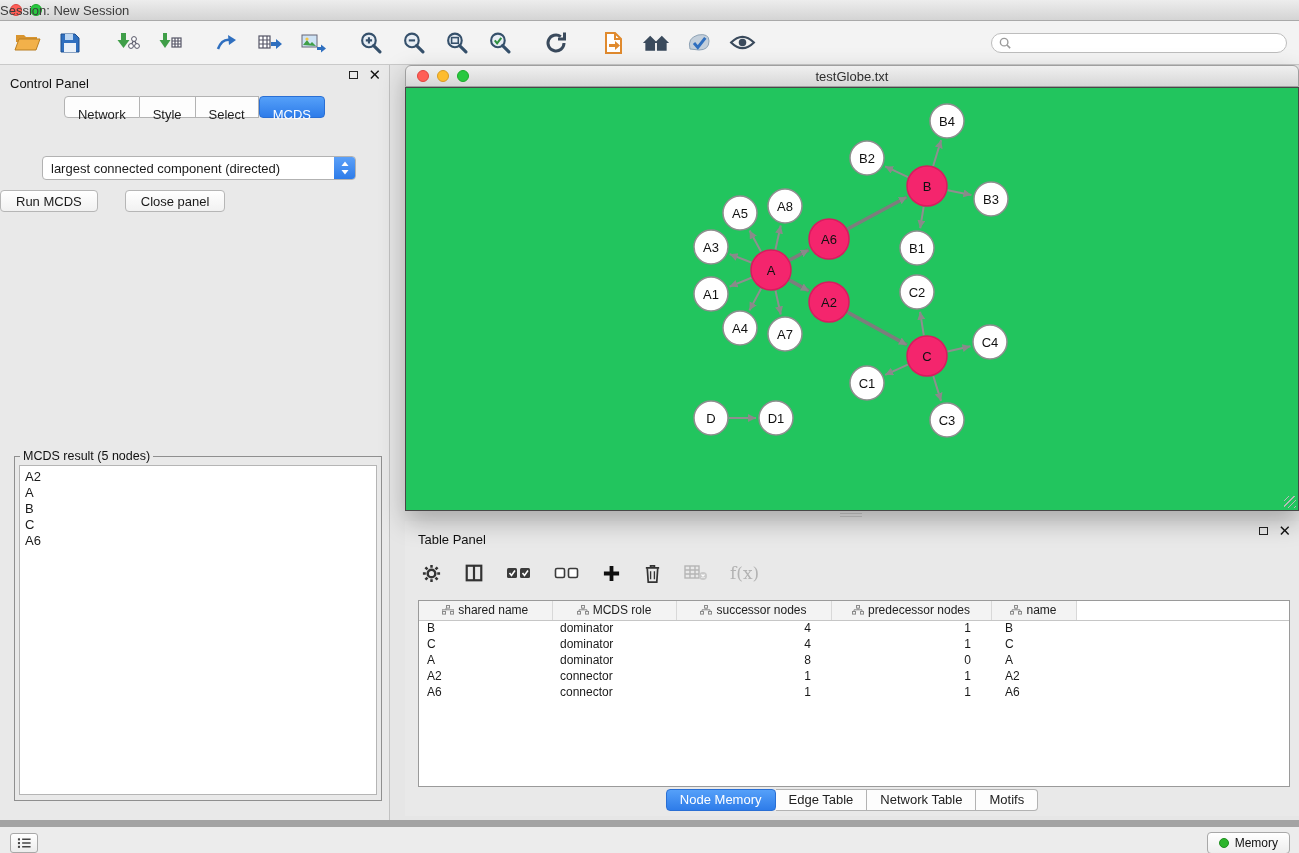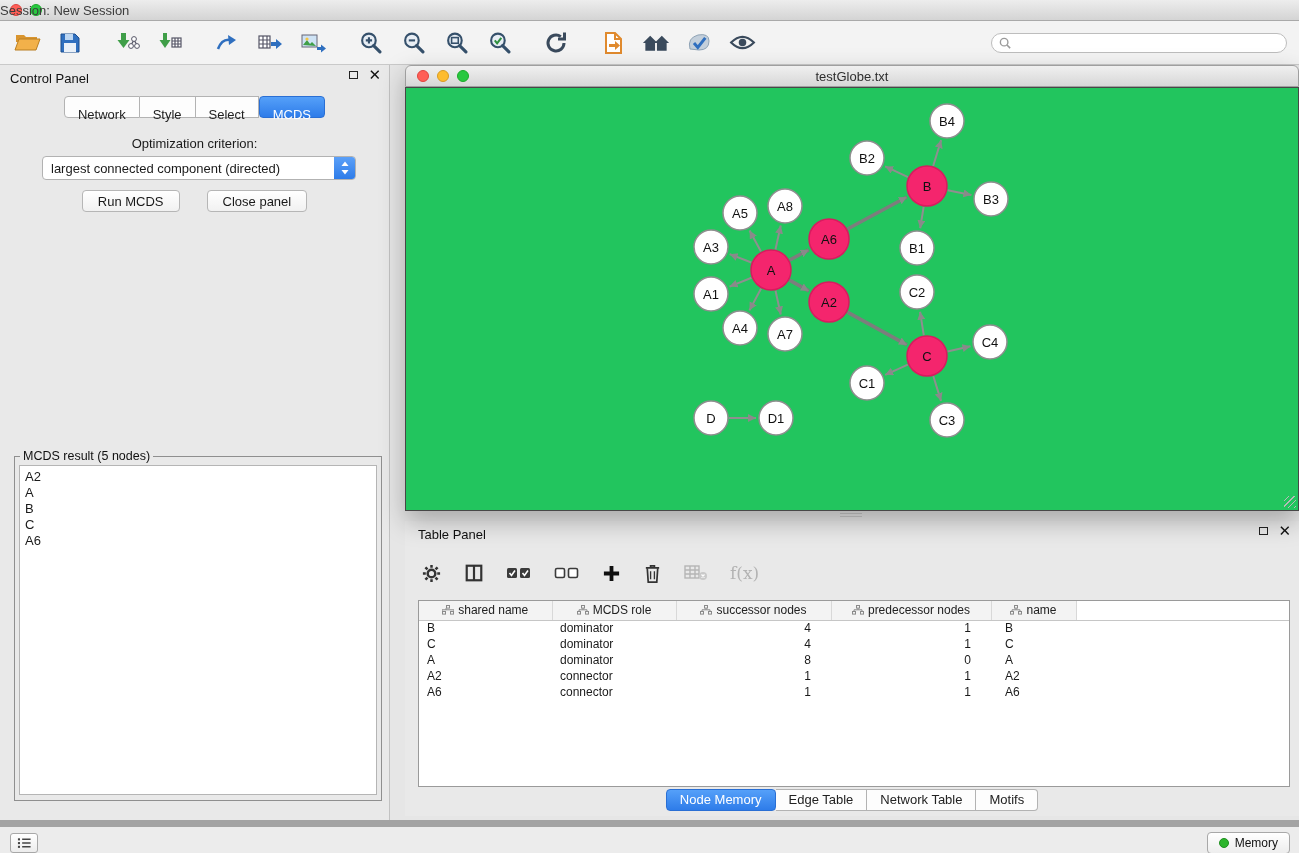--- a/index.html
+++ b/index.html
@@ -18,33 +18,33 @@
   
   .toolbar{position:absolute;left:0;top:21px;width:100%;height:44px;background:#f3f3f3;border-bottom:1px solid #c9c9c9;display:flex;align-items:center;padding:0 12px}
   .tgroup{display:flex;align-items:center;gap:13px;margin-right:27px}
   .tbtn{display:flex;align-items:center;justify-content:center;width:30px;height:30px}
   .tbtn svg{display:block}
   .searchbox{margin-left:auto;width:296px;height:20px;border:1px solid #bdbdbd;border-radius:10px;background:#fff;display:flex;align-items:center;padding:0 7px;gap:5px}
   .searchbox input{border:none;outline:none;flex:1;font-size:12px;background:transparent}
 
   
   .control-panel{position:absolute;left:0;top:65px;width:390px;height:755px;background:#e9e9e9;border-right:1px solid #c2c2c2}
-  .panel-header{position:relative;height:26px;display:flex;align-items:center;padding:0 10px;font-size:13px;color:#111}
+  .panel-header{position:relative;height:26px;display:flex;align-items:flex-end;padding:0 10px;font-size:13px;color:#111}
   .ph-icons{position:absolute;right:8px;top:5px;display:flex;gap:10px;align-items:center}
   .ph-float{width:9px;height:8px;border:1.5px solid #222;display:inline-block;background:transparent}
   .ph-close{font-size:15px;font-weight:bold;color:#111;line-height:10px}
   .cp-tabs{position:absolute;top:31px;left:0;right:0;display:flex;justify-content:center}
   .cp-tab{border:1px solid #b3b3b3;border-left:none;background:#fdfdfd;height:22px;line-height:20px;padding:8px 13px;font-size:13px;color:#222}
   .cp-tab:first-child{border-left:1px solid #b3b3b3;border-radius:4px 0 0 4px}
   .cp-tab.active{background:linear-gradient(#55a0f9,#2e7ce9);border:1px solid #2a6fd4;color:#fff;border-radius:4px}
   .opt-label{position:absolute;top:71px;left:0;right:0;text-align:center;font-size:13px}
   .dropdown{position:absolute;left:42px;top:91px;width:314px;height:24px;background:#fff;border:1px solid #b2b2b2;border-radius:4px;display:flex;align-items:center;overflow:hidden}
   .dd-text{flex:1;padding-left:8px;font-size:13px;white-space:nowrap}
   .dd-step{width:21px;height:100%;background:linear-gradient(#5ba0f8,#2e7ce9);display:flex;align-items:center;justify-content:center}
-  .btn-row{position:absolute;top:125px;left:0;right:0;display:flex;justify-content:center;gap:27px}
+  .btn-row{position:absolute;top:125px;left:0;right:0;display:flex;gap:27px}
   .cp-btn{height:22px;border:1px solid #b6b6b6;border-radius:4px;background:linear-gradient(#ffffff,#f1f1f1);font-size:13px;padding:0 15px;color:#1a1a1a}
   .result-box{position:absolute;left:14px;top:391px;width:368px;height:345px;border:1px solid #8f8f8f}
   .result-legend{position:absolute;top:-8px;left:5px;background:#e9e9e9;padding:0 3px;font-size:12.5px;color:#111}
   .result-list{position:absolute;left:4px;right:4px;top:8px;bottom:5px;background:#fff;border:1px solid #b5b5b5;overflow:auto;padding-top:3px}
   .result-item{font-size:13px;line-height:16px;padding:0 5px}
 
   
   .net-window{position:absolute;left:405px;top:65px;width:894px;height:446px;border-radius:6px 6px 0 0;box-shadow:0 10px 26px rgba(0,0,0,.28);z-index:2}
   .net-titlebar{height:22px;background:linear-gradient(#f0f0f0,#d7d7d7);border:1px solid #9f9f9f;border-radius:6px 6px 0 0;position:relative;display:flex;align-items:center}
   .net-titlebar .tl.red{margin-left:11px}
@@ -236,21 +236,20 @@
       <span class="ph-float"></span>
       <span class="ph-close">✕</span>
     </span>
   </div>
   <div class="cp-tabs">
     <div class="cp-tab">Network</div>
     <div class="cp-tab">Style</div>
     <div class="cp-tab">Select</div>
     <div class="cp-tab active">MCDS</div>
   </div>
-  <div class="opt-label">Optimization criterion:</div>
   <div class="dropdown">
     <span class="dd-text">largest connected component (directed)</span>
     <span class="dd-step">
       <svg width="10" height="16" viewBox="0 0 10 16">
           <path d="M5 1.5 l3.5 4.5 h-7z" fill="#fff"></path>
           <path d="M5 14.5 l-3.5-4.5 h7z" fill="#fff"></path>
         </svg>
     </span>
   </div>
   <div class="btn-row">

